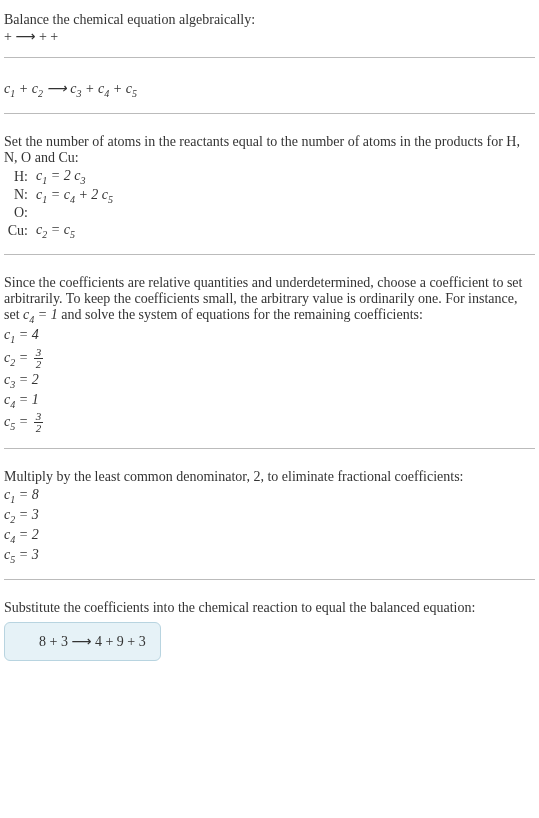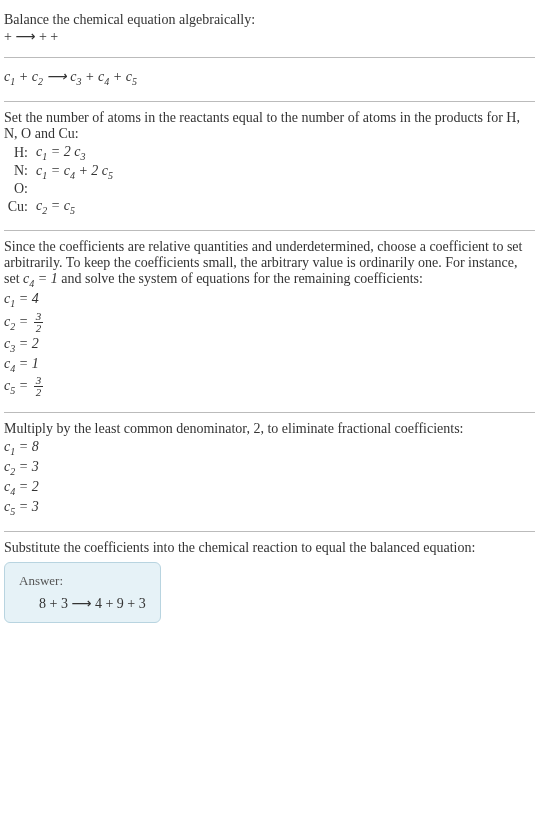--- a/index.html
+++ b/index.html
@@ -9,21 +9,21 @@
     }
     body {
       font-family: Georgia, 'Times New Roman', serif;
       font-size: 14px;
       color: #333;
       background: #fff;
       width: 539px;
       padding: 8px 4px;
     }
     .section {
-      margin-bottom: 4px;
+      margin-bottom: 16px;
     }
     .section-content {
       padding: 4px 0 12px 0;
     }
     hr {
       border: none;
       border-top: 1px solid #bbb;
       margin: 0;
     }
     .arrow {
@@ -161,17 +161,16 @@
     <div class="math-line"><span class="italic-c">c</span><span class="sub">4</span> = 2</div>
     <div class="math-line"><span class="italic-c">c</span><span class="sub">5</span> = 3</div>
   </div>
   <hr>
 </div>
 
 <div class="section">
   <div class="section-content">
     <div>Substitute the coefficients into the chemical reaction to equal the balanced equation:</div>
     <div class="answer-box">
-      <div class="answer-label">Answer:</div>
       <div class="answer-eq">8  + 3  ⟶ 4  + 9  + 3 </div>
     </div>
   </div>
 </div>
 
 </body></html>

